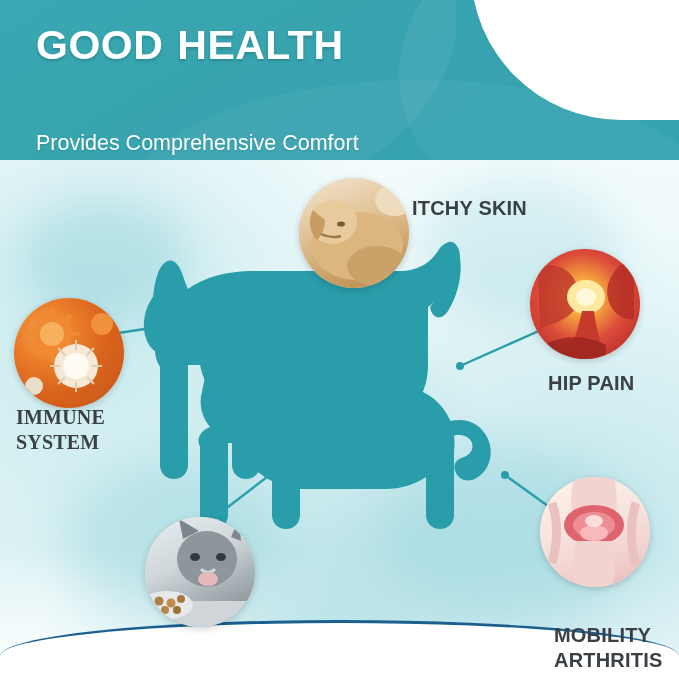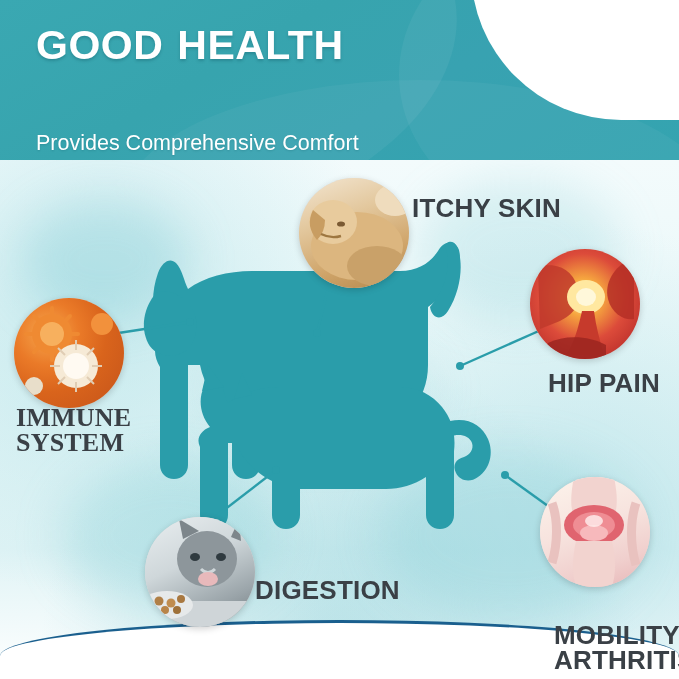--- a/index.html
+++ b/index.html
@@ -134,21 +134,21 @@
     position: absolute;
     border-radius: 50%;
     overflow: hidden;
     box-shadow: 0 2px 7px rgba(0,0,0,0.18);
     background: #ddd;
   }
   .bubble .inner { position: absolute; inset: 0; }
 
   .label {
     position: absolute;
-    font-size: 26px;
+    font-size: 20px;
     font-weight: bold;
     color: #3a4046;
     line-height: 25px;
     letter-spacing: 0.2px;
     white-space: pre-line;
   }
 </style>
 </head>
 <body>
 
@@ -345,21 +345,20 @@
       <ellipse cx="63" cy="62" rx="10" ry="7" fill="#e8b9bb"></ellipse>
       <path d="M 0 84 L 110 84 L 110 110 L 0 110 Z" fill="#cfd5d8"></path>
       <ellipse cx="22" cy="88" rx="26" ry="14" fill="#e6e9ea"></ellipse>
       <circle cx="14" cy="84" r="4.5" fill="#b07f46"></circle>
       <circle cx="26" cy="86" r="4.5" fill="#c08c4e"></circle>
       <circle cx="36" cy="82" r="4" fill="#a87840"></circle>
       <circle cx="20" cy="93" r="4" fill="#b88448"></circle>
       <circle cx="32" cy="93" r="4" fill="#9e7039"></circle>
     </svg>
   </div>
-  <div class="label" style="left:255px; top:578px;">DIGESTION</div>
 
   <div class="bubble" style="left:540px; top:477px; width:110px; height:110px;">
     <div class="inner" style="background:
         linear-gradient(160deg, #fdf4ec 0%, #f7e3de 45%, #f0cfcd 75%, #e6b5b6 100%);">
     </div>
     <svg viewBox="0 0 110 110" style="position:absolute;inset:0;">
       <path d="M 34 0 C 30 20, 30 34, 36 44 L 72 44 C 78 34, 78 20, 74 0 Z" fill="#f2d3cf"></path>
       <ellipse cx="54" cy="48" rx="30" ry="20" fill="#e0646f"></ellipse>
       <ellipse cx="54" cy="48" rx="21" ry="13" fill="#ef8d94"></ellipse>
       <ellipse cx="54" cy="56" rx="14" ry="8" fill="#f7b9bc"></ellipse>

